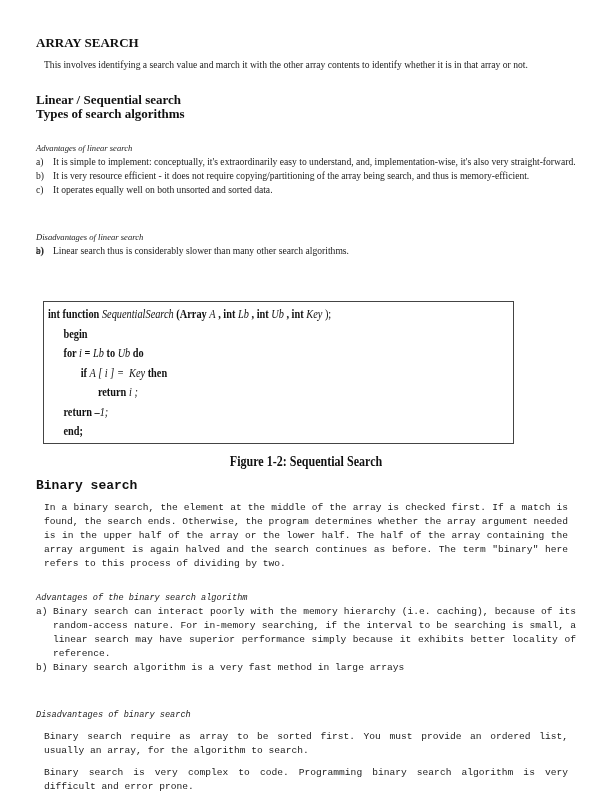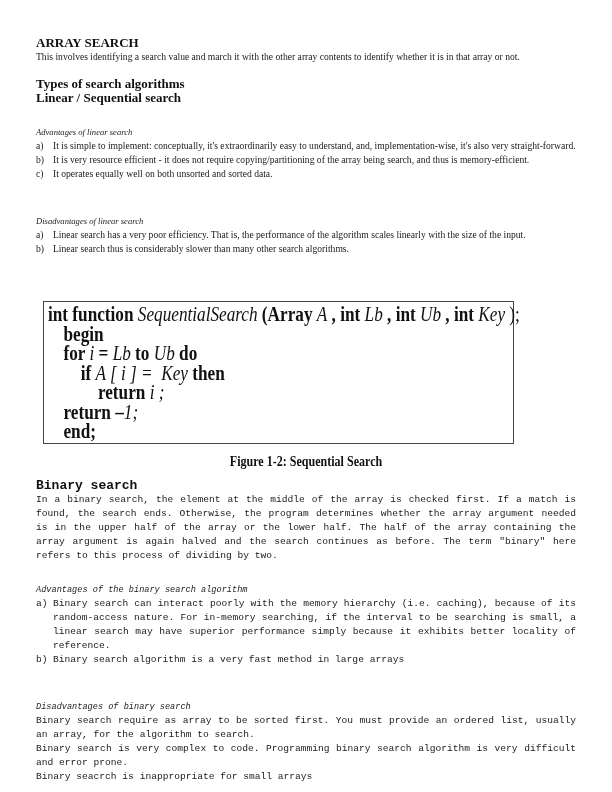--- a/index.html
+++ b/index.html
@@ -5,61 +5,61 @@
   html, body { margin: 0; padding: 0; background: #ffffff; }
   body {
     width: 612px; height: 792px; position: relative; overflow: hidden;
     font-family: "Liberation Serif", "DejaVu Serif", serif;
     color: #1a1a1a;
     font-size: 9.6px;
     line-height: 14px;
   }
   .page { position: absolute; left: 36px; top: 36px; width: 540px; }
   .h-bold { font-weight: bold; font-size: 13px; color: #111; }
-  p { margin: 0; text-align: justify; }
+  p { margin: 8px; text-align: justify; }
   .sub { font-style: italic; font-size: 8.6px; color: #222; margin-top: 20px; }
   .gap { height: 13px; }
   ol.alpha { list-style: none; margin: 0; padding: 0; }
   ol.alpha li { position: relative; padding-left: 17px; text-align: justify; }
   ol.alpha li .mk { position: absolute; left: 0; top: 0; }
   .code-box {
     position: absolute; left: 43px; top: 301px; width: 471px; height: 143px;
     border: 1.6px solid #444; box-sizing: border-box;
     font-family: "Liberation Serif", "DejaVu Serif", serif;
-    font-size: 20px; line-height: 19.5px; color: #111;
+    font-size: 12px; line-height: 19.5px; color: #111;
     padding: 3px 0 0 4px;
   }
   .code-box .ln { white-space: pre; font-weight: bold; transform: scaleX(0.86); transform-origin: left; }
   .code-box .it { font-style: italic; font-weight: normal; }
   .caption {
     position: absolute; left: 0; top: 455px; width: 612px; text-align: center;
     font-weight: bold; font-size: 14px; color: #111;
     transform: scaleX(0.86); transform-origin: 306px;
   }
   .section2 { position: absolute; left: 36px; top: 479px; width: 540px; font-family: Liberation Mono, monospace; }
 </style>
 </head>
 <body>
 
 <div class="page">
   <div class="h-bold">ARRAY SEARCH</div>
   <p>This involves identifying a search value and march it with the other array contents to identify whether it is in that array or not.</p>
   <div class="gap"></div>
+  <div class="h-bold">Linear / Sequential search</div>
   <div class="h-bold">Types of search algorithms</div>
-  <div class="h-bold">Linear / Sequential search</div>
   <div class="sub">Advantages of linear search</div>
   <ol class="alpha">
     <li><span class="mk">a)</span><span>It is simple to implement: conceptually, it's extraordinarily easy to understand, and, implementation-wise, it's also very straight-forward.</span></li>
     <li><span class="mk">b)</span><span>It is very resource efficient - it does not require copying/partitioning of the array being search, and thus is memory-efficient.</span></li>
     <li><span class="mk">c)</span><span>It operates equally well on both unsorted and sorted data.</span></li>
   </ol>
   <div class="gap"></div>
   <div class="sub">Disadvantages of linear search</div>
   <ol class="alpha">
-    <li><span class="mk">a)</span><span>Linear search has a very poor efficiency. That is, the performance of the algorithm scales linearly with the size of the input.</span></li>
+    <li><span class="mk">a)</span></li>
     <li><span class="mk">b)</span><span>Linear search thus is considerably slower than many other search algorithms.</span></li>
   </ol>
 </div>
 
 <div class="code-box">
   <div class="ln"><span>int function </span><span class="it">SequentialSearch</span><span> (Array </span><span class="it">A</span><span> , int </span><span class="it">Lb</span><span> , int </span><span class="it">Ub</span><span> , int </span><span class="it">Key</span><span style="font-weight:normal"> );</span></div>
   <div class="ln" style="padding-left:18px">begin</div>
   <div class="ln" style="padding-left:18px"><span>for </span><span class="it">i</span><span> = </span><span class="it">Lb</span><span> to </span><span class="it">Ub</span><span> do</span></div>
   <div class="ln" style="padding-left:38px"><span>if </span><span class="it">A [ i ] =  Key</span><span> then</span></div>
   <div class="ln" style="padding-left:58px"><span>return </span><span class="it">i ;</span></div>

